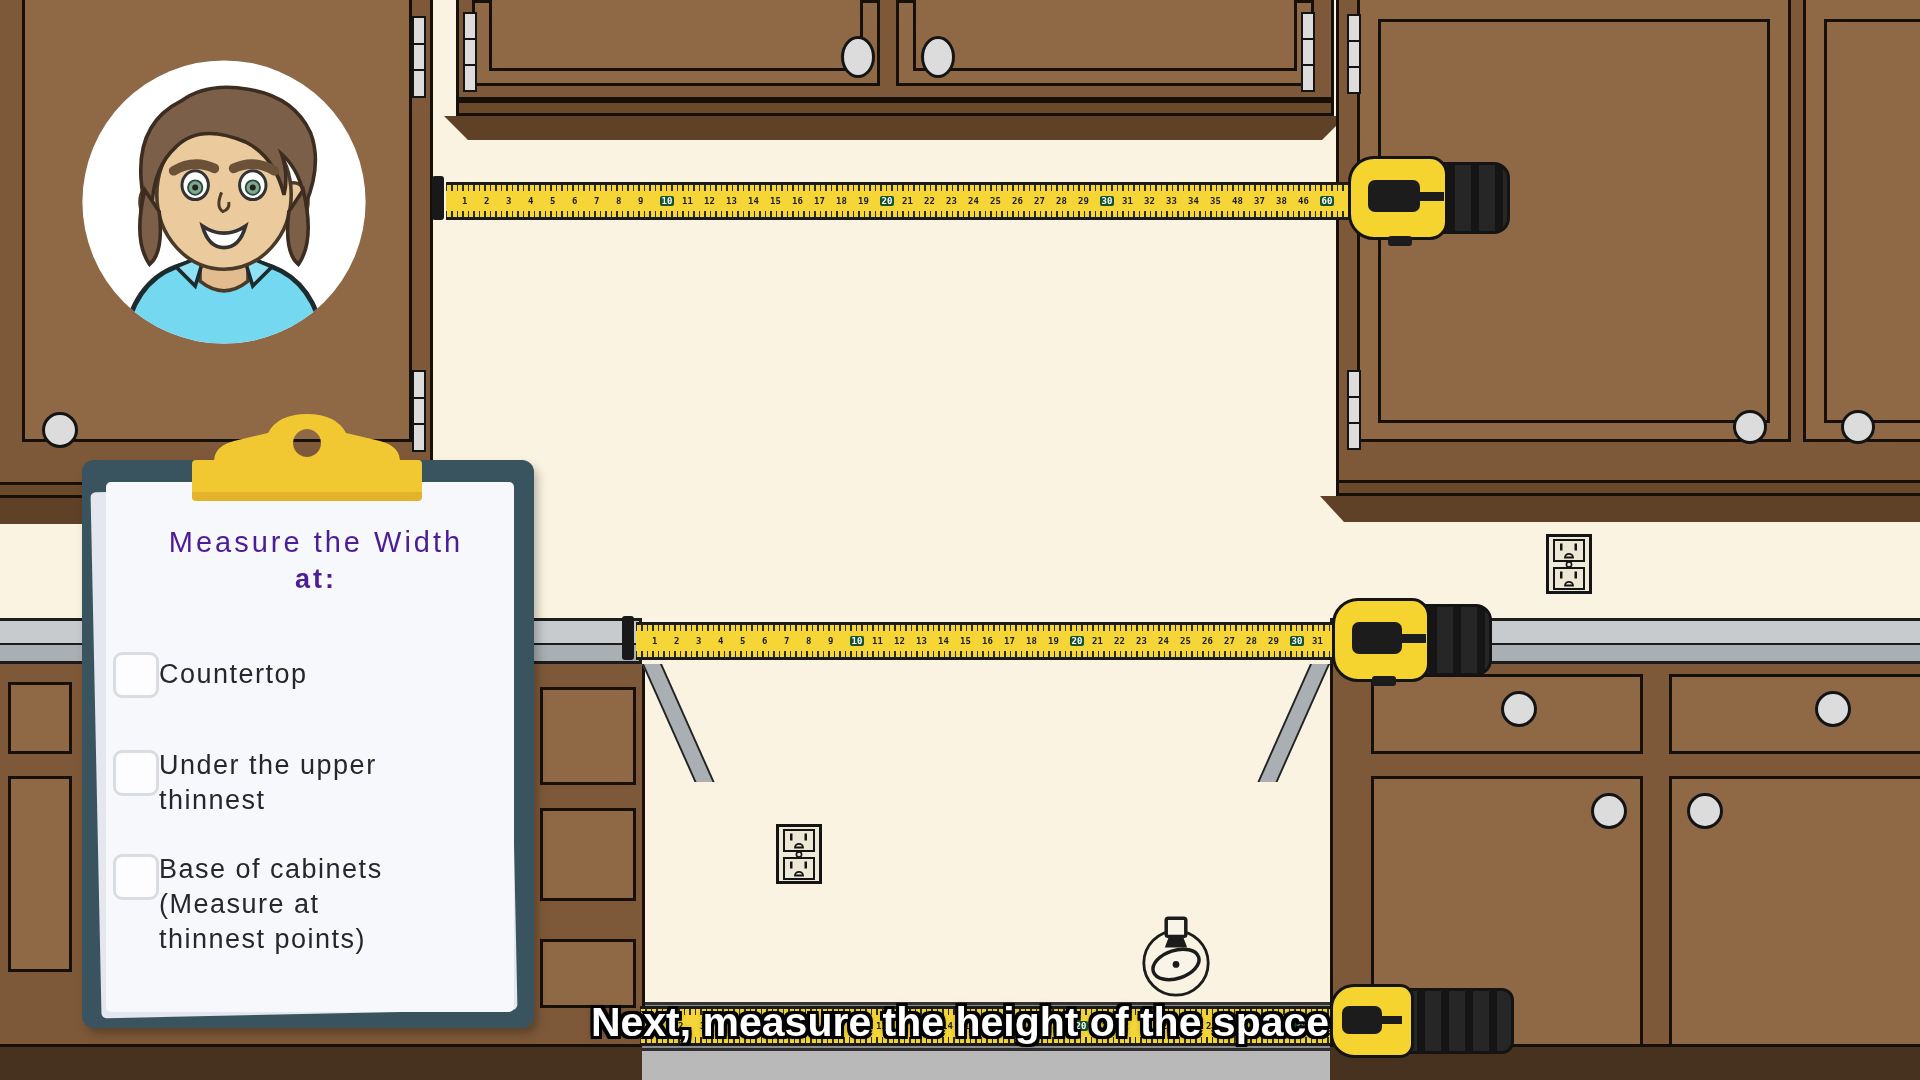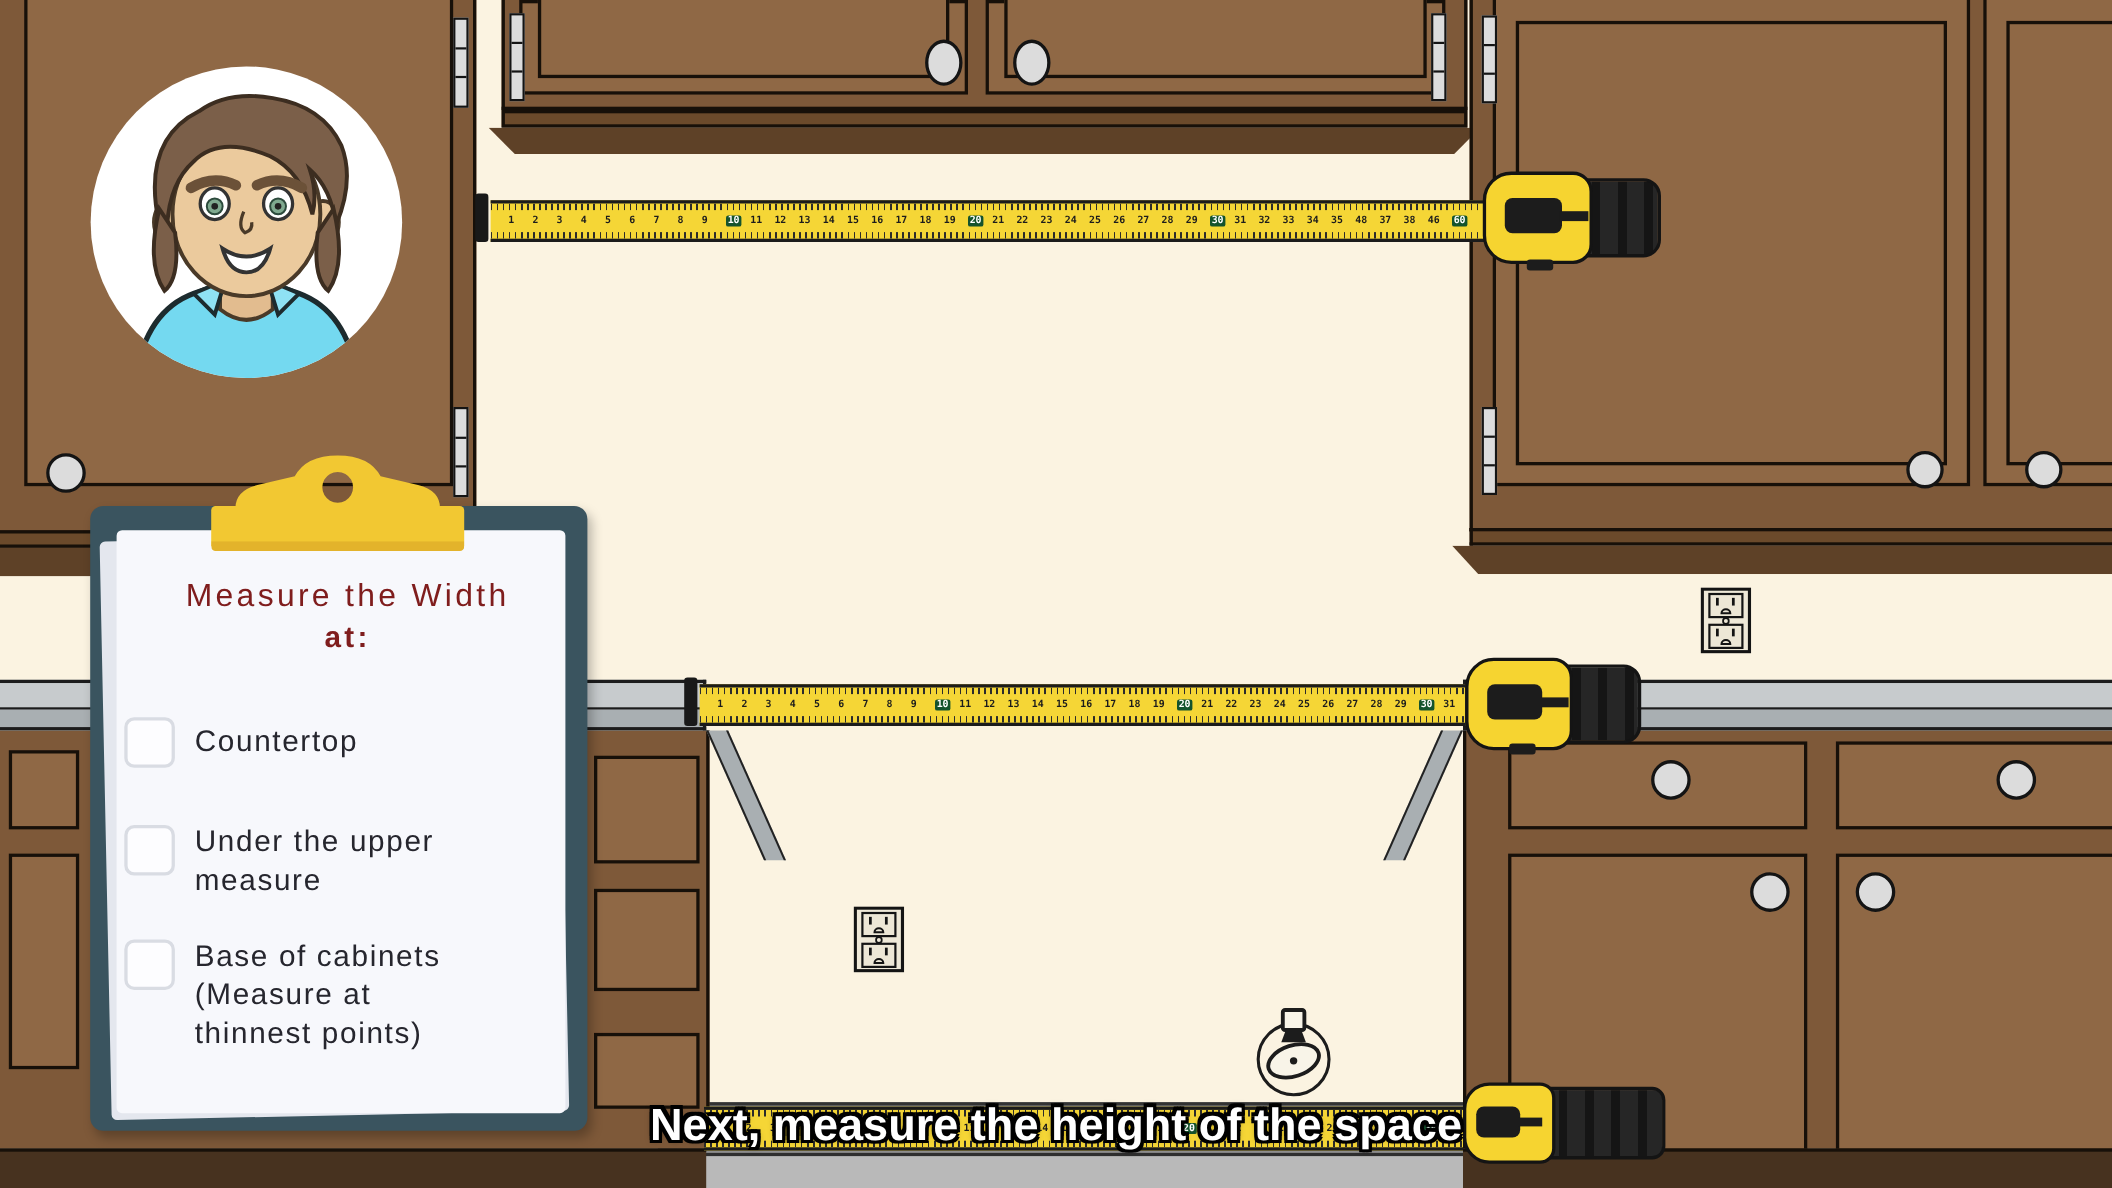--- a/index.html
+++ b/index.html
@@ -36,25 +36,25 @@
       border:3px solid #141414;border-radius:0 16px 16px 0;box-sizing:border-box;}
   .tape-slider{position:absolute;background:#1c1c1c;border-radius:7px;}
   .tape-stem{position:absolute;background:#1c1c1c;}
   
   #board{position:absolute;left:82px;top:460px;width:452px;height:568px;background:#3A545F;
          border-radius:12px;box-shadow:4px 6px 10px rgba(0,0,0,.25);}
   #backsheet{position:absolute;left:96px;top:488px;width:416px;height:526px;background:#E4E7EE;border-radius:5px;transform:rotate(-1.2deg);}
   #paper{position:absolute;left:106px;top:482px;width:408px;height:530px;background:#F7F8FC;border-radius:5px;}
   #clipbar{position:absolute;left:192px;top:460px;width:230px;height:32px;background:#F2C832;
            border-radius:4px;border-bottom:9px solid #E3B32B;box-sizing:content-box;}
-  .check-title{position:absolute;left:12px;right:0;text-align:center;color:#7f1d1d;
+  .check-title{position:absolute;left:12px;right:0;text-align:center;color:#4c1d95;
            font-size:29px;letter-spacing:3px;}
   .check-row{position:absolute;left:7px;right:8px;display:flex;align-items:flex-start;}
   .checkbox{flex:0 0 46px;height:46px;border:3.5px solid #D9DCE3;border-radius:9px;background:#FDFDFF;box-sizing:border-box;}
-  .check-label{margin-left:18px;max-width:252px;color:#26262E;font-size:27px;line-height:35px;letter-spacing:1.5px;}
+  .check-label{max-width:252px;color:#26262E;font-size:27px;line-height:35px;letter-spacing:1.5px;}
   
   #caption{position:absolute;left:0;top:999px;width:1920px;text-align:center;}
   #caption span{font:700 41px "Liberation Sans",sans-serif;color:#FFFFFF;
      text-shadow:-3px -3px 0 #000,3px -3px 0 #000,-3px 3px 0 #000,3px 3px 0 #000,
                  0 -3px 0 #000,0 3px 0 #000,-3px 0 0 #000,3px 0 0 #000,0 0 7px rgba(0,0,0,.6);}
 </style>
 </head>
 <body>
 
 <div id="stage">
@@ -361,21 +361,21 @@
   <div id="paper">
     <div class="check-title" style="top:44px;">Measure the Width</div>
     <div class="check-title" style="top:82px;font-size:27px;font-weight:bold;">at:</div>
 
     <div class="check-row" style="top:170px;">
       <div class="checkbox"></div>
       <div class="check-label" style="margin-top:5px;">Countertop</div>
     </div>
     <div class="check-row" style="top:268px;">
       <div class="checkbox"></div>
-      <div class="check-label" style="margin-top:-2px;">Under the upper measure</div>
+      <div class="check-label" style="margin-top:-2px;">Under the upper thinnest</div>
     </div>
     <div class="check-row" style="top:372px;">
       <div class="checkbox"></div>
       <div class="check-label" style="margin-top:-2px;">Base of cabinets (Measure at thinnest points)</div>
     </div>
   </div>
   <div id="clipbar"></div>
   <svg class="abs" style="left:206px;top:408px;" width="202" height="72" viewBox="0 0 202 72">
     <path fill-rule="evenodd" fill="#F2C832" d="M8 72 L8 54 Q8 38 28 33 L62 25 Q72 6 101 6 Q130 6 140 25 L174 33 Q194 38 194 54 L194 72 Z
              M101 21 a14 14 0 1 0 0.01 0 Z"></path>

